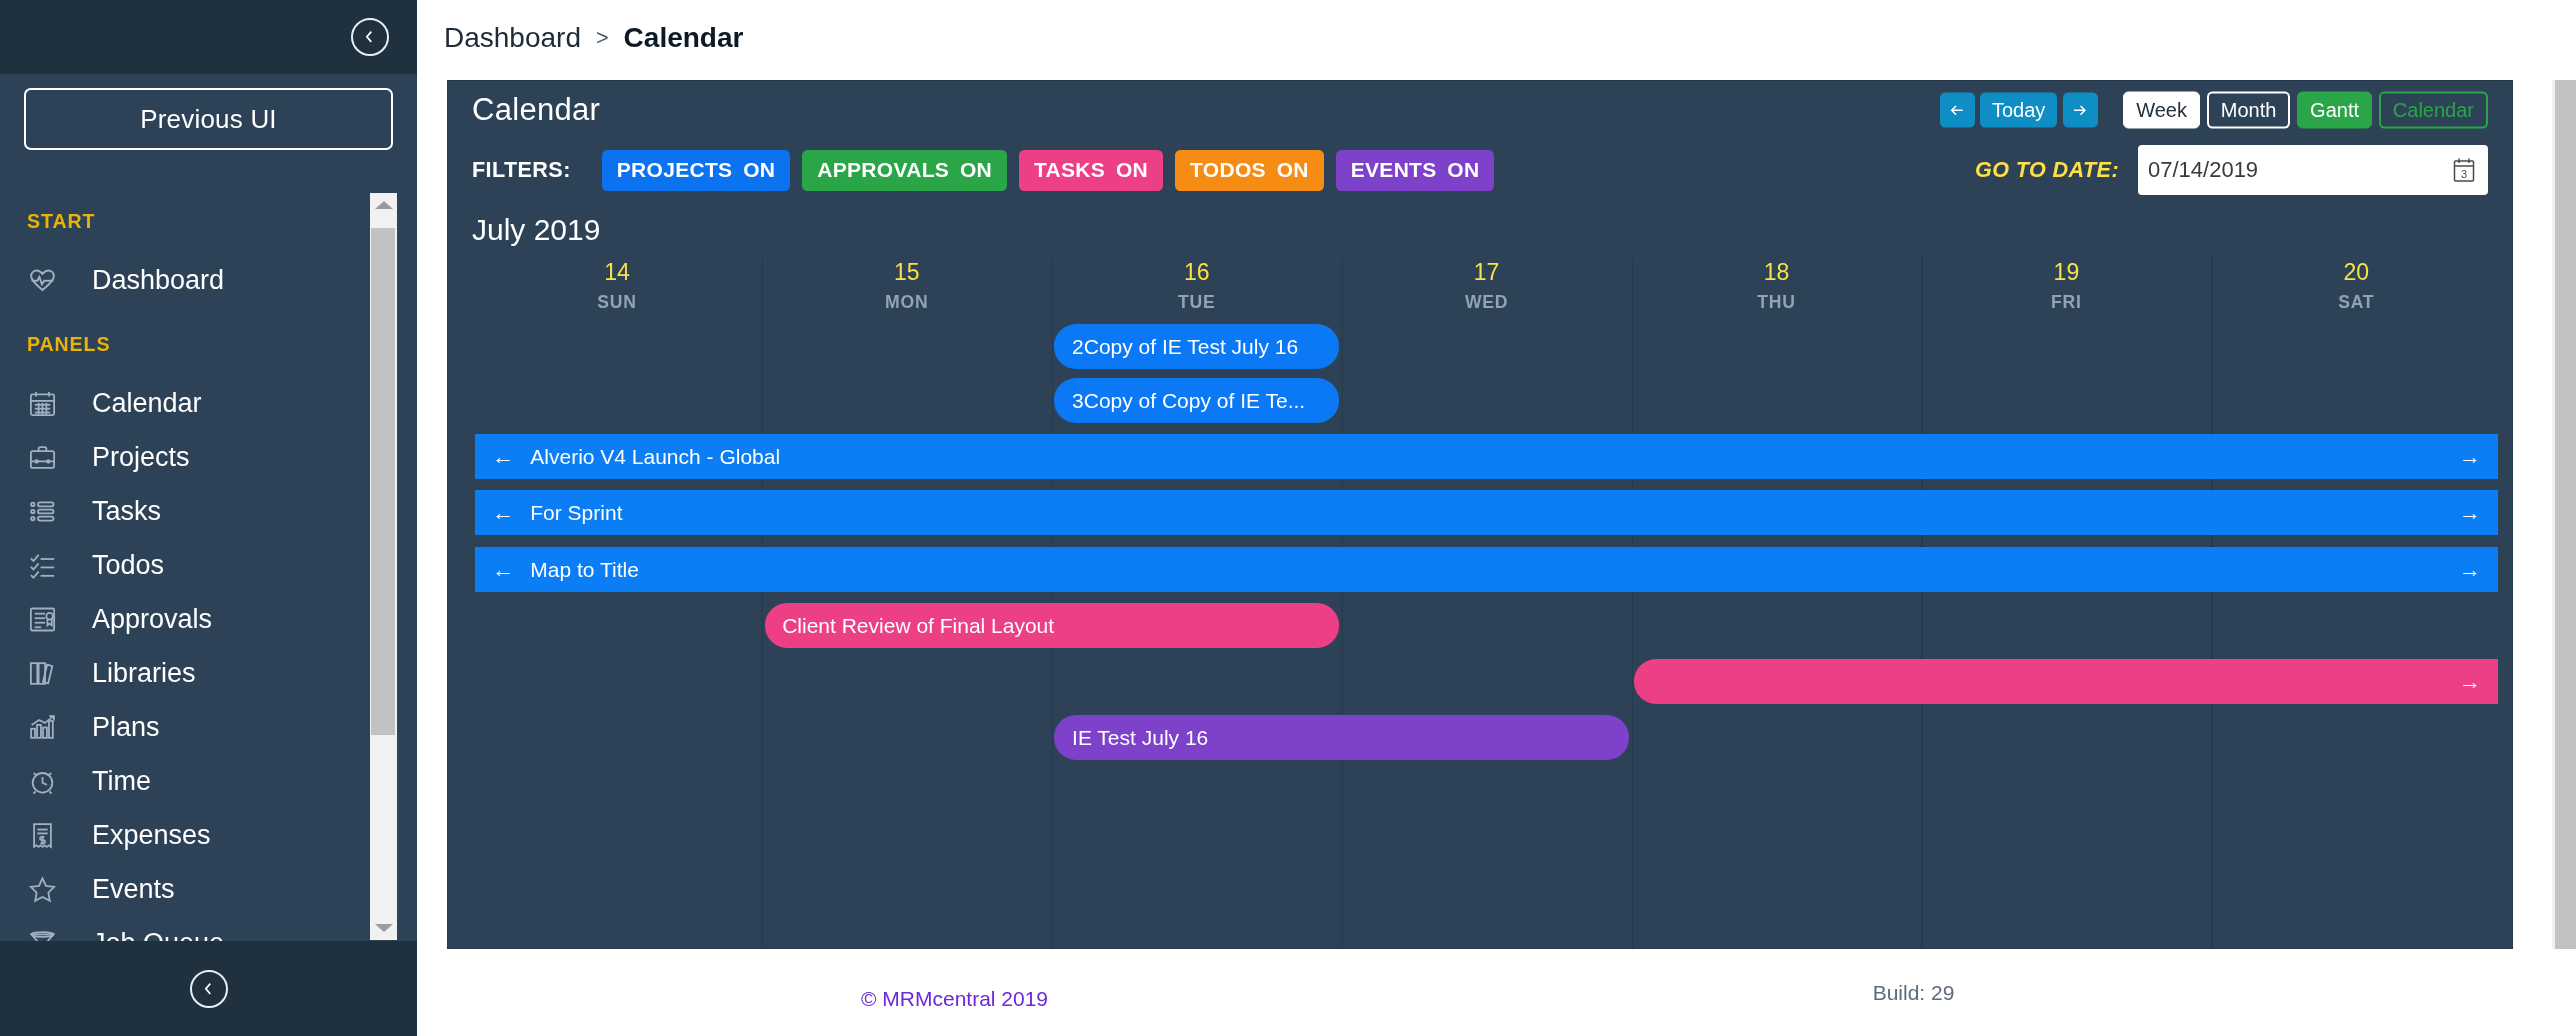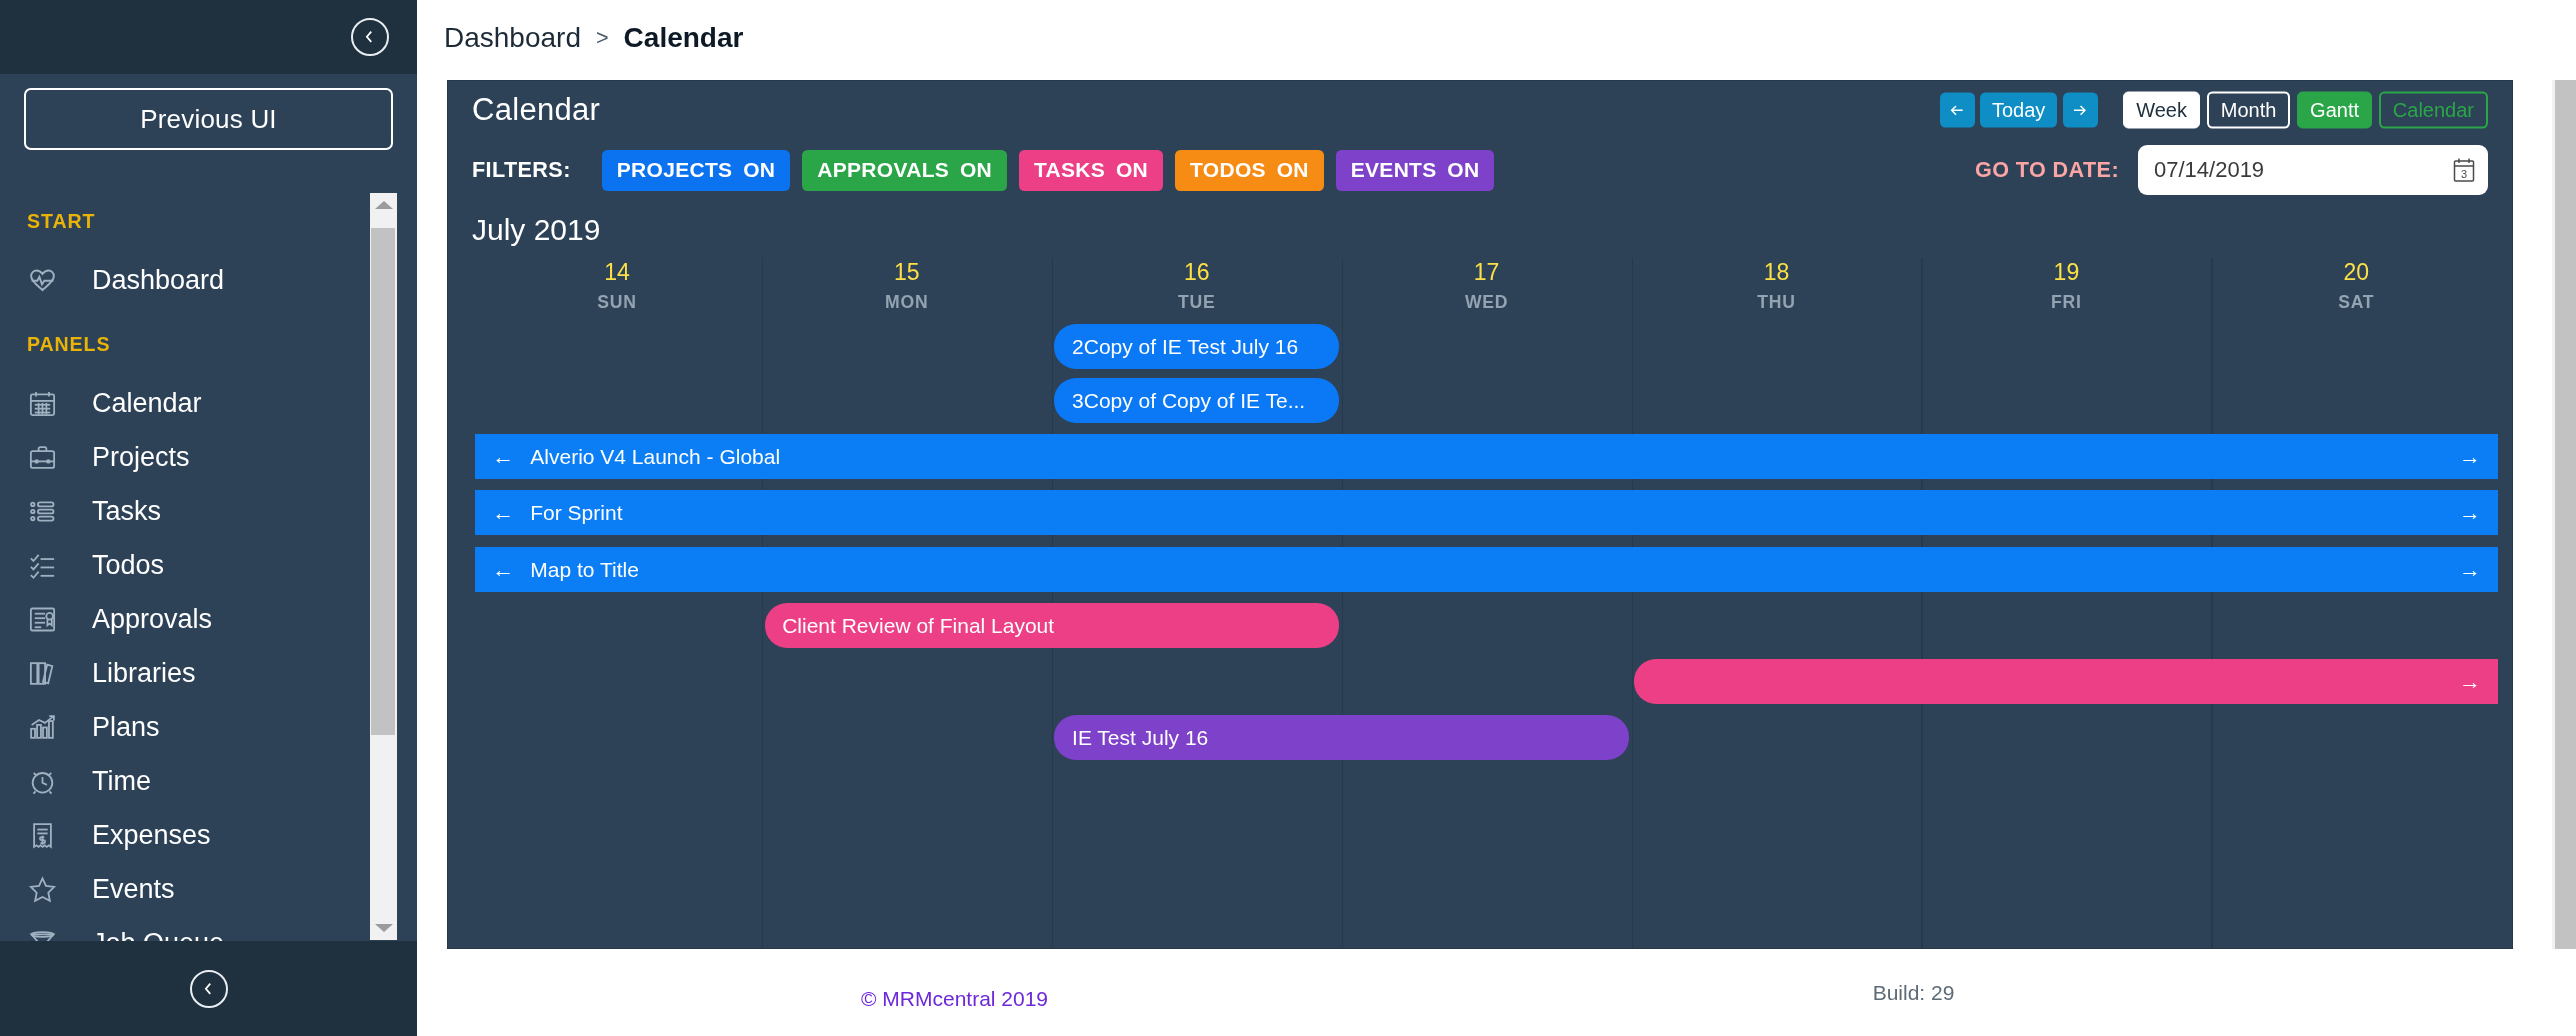--- a/index.html
+++ b/index.html
@@ -159,25 +159,25 @@
     color:#ffffff; font-size: 21px; font-weight: bold;
     letter-spacing: 0.3px; cursor: pointer; white-space: nowrap;
   }
   .chip .chip-state { font-size: 21px; font-weight: bold; }
 
   .goto-wrap {
     position: absolute; right: 24px; top: 50%;
     transform: translateY(-50%);
     display: flex; align-items: center; gap: 19px;
   }
-  .goto-label { color:#fca5a5; font-size: 21.6px; font-weight: bold; letter-spacing:0.4px; }
+  .goto-label { color:#fde047; font-size: 21.6px; font-weight: bold; letter-spacing:0.4px;font-style:italic; }
   .date-field {
     width: 350px; height: 50px; background:#ffffff;
-    border-radius: 9px; display:flex; align-items:center;
-    padding: 0 16px; position: relative;
+    border-radius: 4px; display:flex; align-items:center;
+    padding: 0 10px; position: relative;
   }
   .date-value { font-size: 22px; color:#3a3a3a; }
   .date-cal-icon {
     position:absolute; right: 12px; top:50%; transform: translateY(-50%);
     width: 24px; height: 26px; cursor:pointer;
   }
 
   .month-label {
     color:#ffffff; font-size: 30px; font-weight: 300;
     padding: 12px 0 9.5px 24px;

